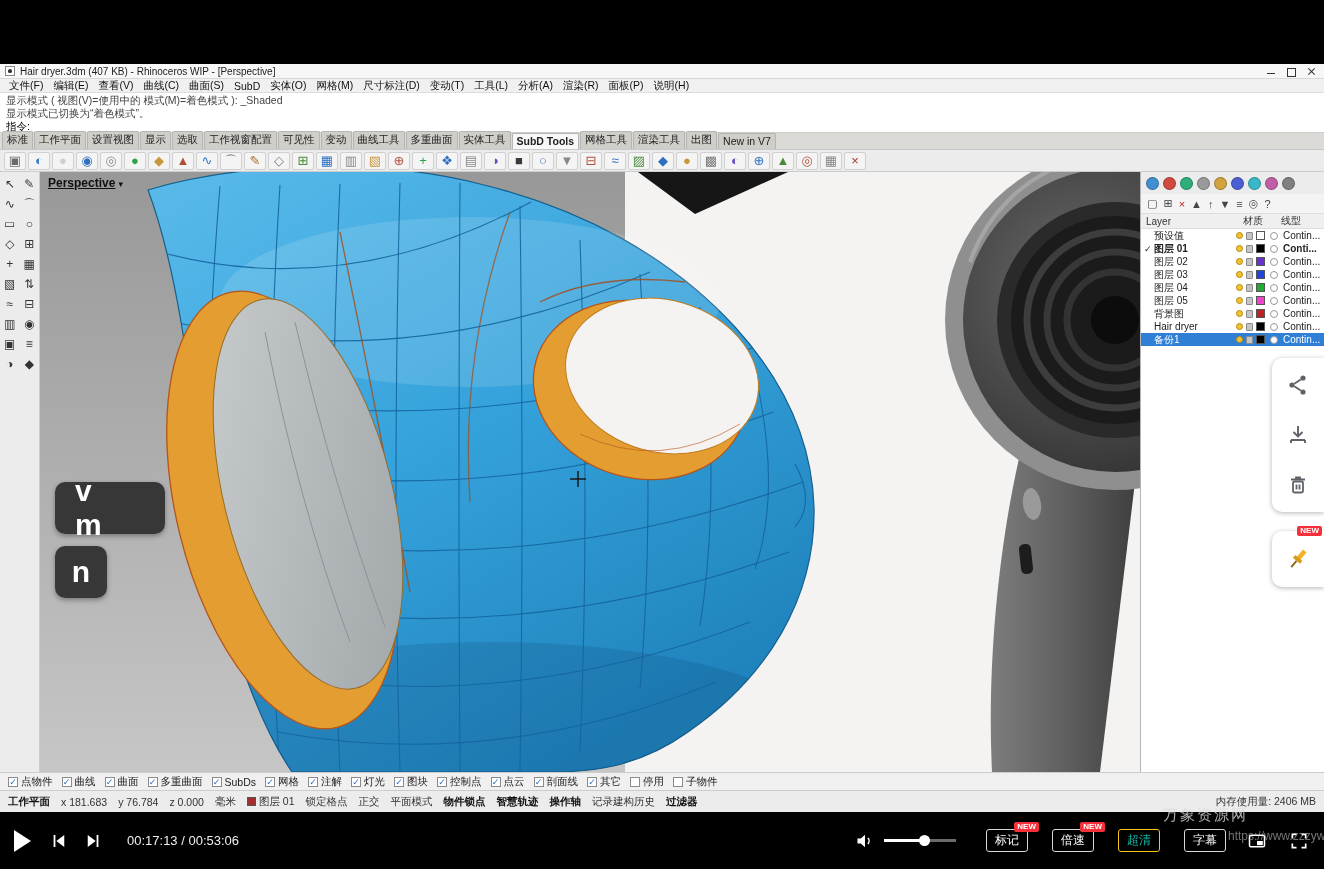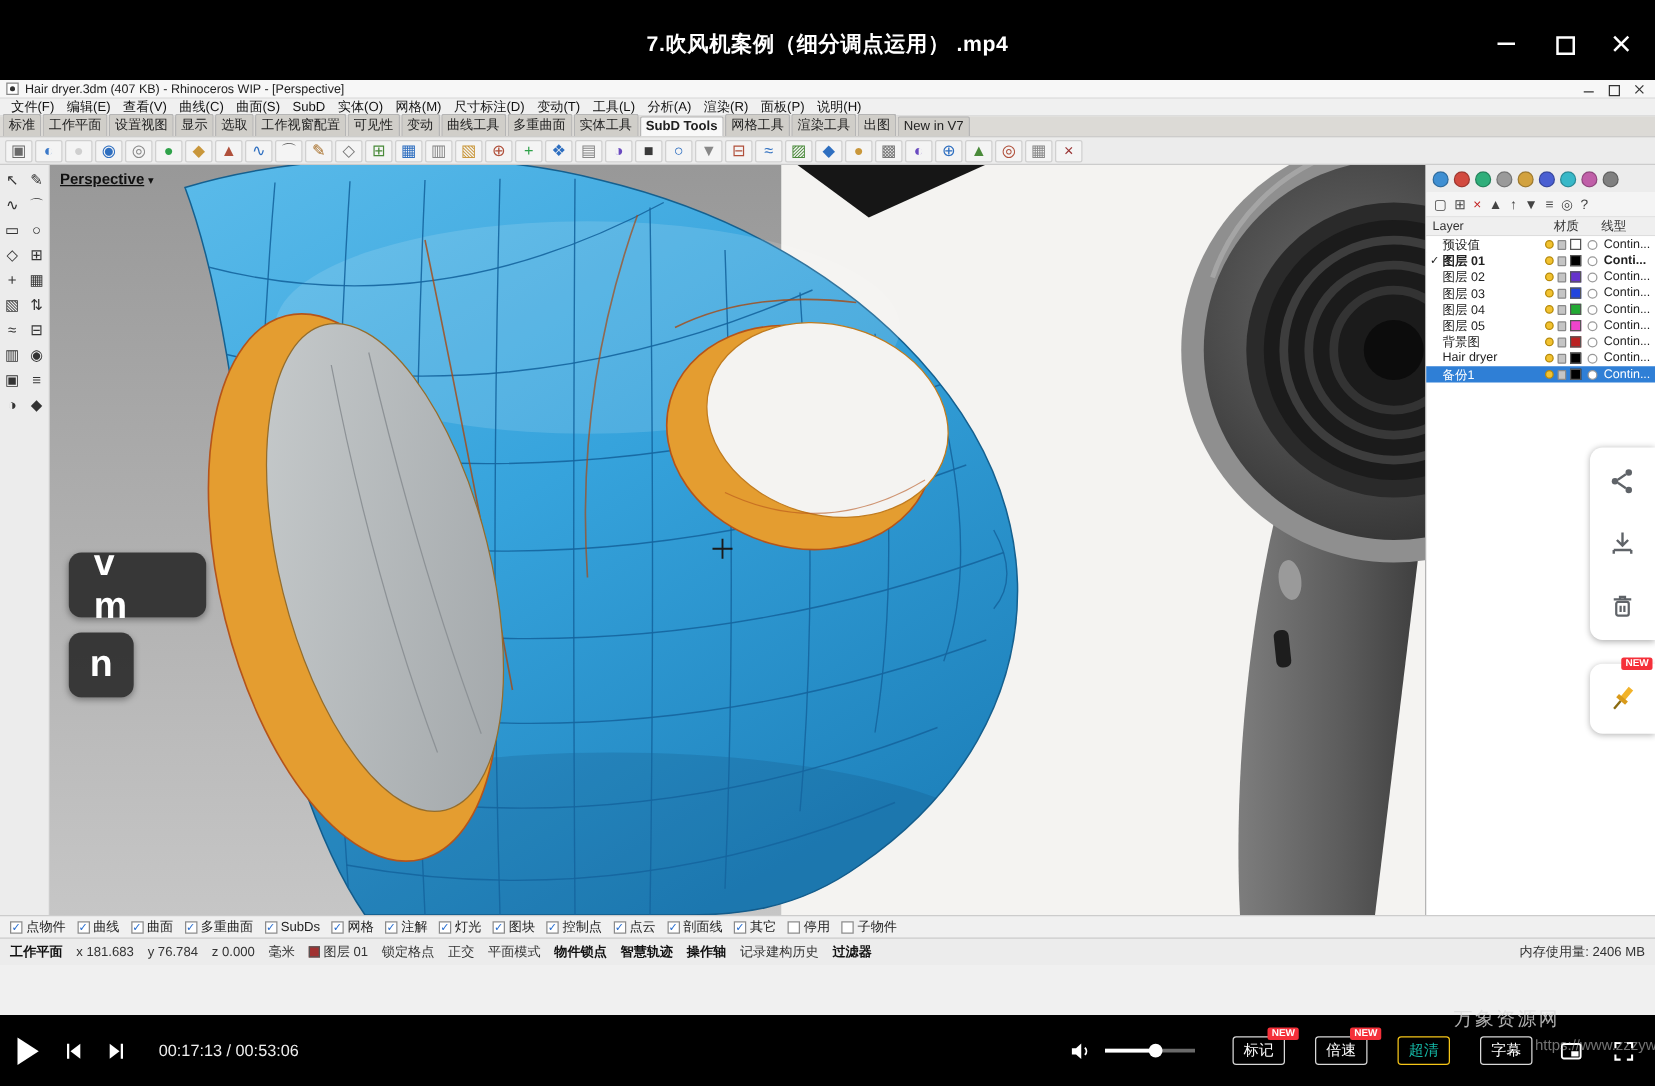--- a/index.html
+++ b/index.html
@@ -100,28 +100,20 @@
 .icbtn{margin-left:20px;flex:none;}
 .wmark{position:absolute;top:804px;right:0;width:230px;height:56px;z-index:9;pointer-events:none;}
 .wmark .l1{position:absolute;right:76px;top:2px;font-size:15px;color:rgba(218,218,218,.8);letter-spacing:2px;margin-left:47px;}
 .wmark .l2{position:absolute;right:-10px;top:25px;font-size:12px;color:rgba(205,205,205,.55);}
 </style>
 </head>
 <body>
 
 <div class="stage">
 
-  <div class="vtitle">
-    <div class="vtitle-text">7.吹风机案例（细分调点运用） .mp4</div>
-    <div class="vwin">
-      <span class="wbtn wmin"></span>
-      <span class="wbtn wmax"></span>
-      <span class="wbtn wclose"></span>
-    </div>
-  </div>
 
   <div class="rhino">
     <div class="rtitle">
       <span class="rico"></span>
       <span>Hair dryer.3dm (407 KB) - Rhinoceros WIP - [Perspective]</span>
       <span class="sp"></span>
       <span class="rwb m"></span>
       <span class="rwb x2"></span>
       <span class="rwb c"></span>
     </div>
@@ -135,20 +127,25 @@
         <span class="rmenu-item">实体(O)</span>
         <span class="rmenu-item">网格(M)</span>
         <span class="rmenu-item">尺寸标注(D)</span>
         <span class="rmenu-item">变动(T)</span>
         <span class="rmenu-item">工具(L)</span>
         <span class="rmenu-item">分析(A)</span>
         <span class="rmenu-item">渲染(R)</span>
         <span class="rmenu-item">面板(P)</span>
         <span class="rmenu-item">说明(H)</span>
       </div>
+    <div class="rcmd">
+      <div>显示模式 ( 视图(V)=使用中的  模式(M)=着色模式 ): _Shaded</div>
+      <div>显示模式已切换为“着色模式”。</div>
+      <div class="prompt">指令:</div>
+    </div>
     <div class="rtabs" id="tab-bar">
         <span class="rtab">标准</span>
         <span class="rtab">工作平面</span>
         <span class="rtab">设置视图</span>
         <span class="rtab">显示</span>
         <span class="rtab">选取</span>
         <span class="rtab">工作视窗配置</span>
         <span class="rtab">可见性</span>
         <span class="rtab">变动</span>
         <span class="rtab">曲线工具</span>

